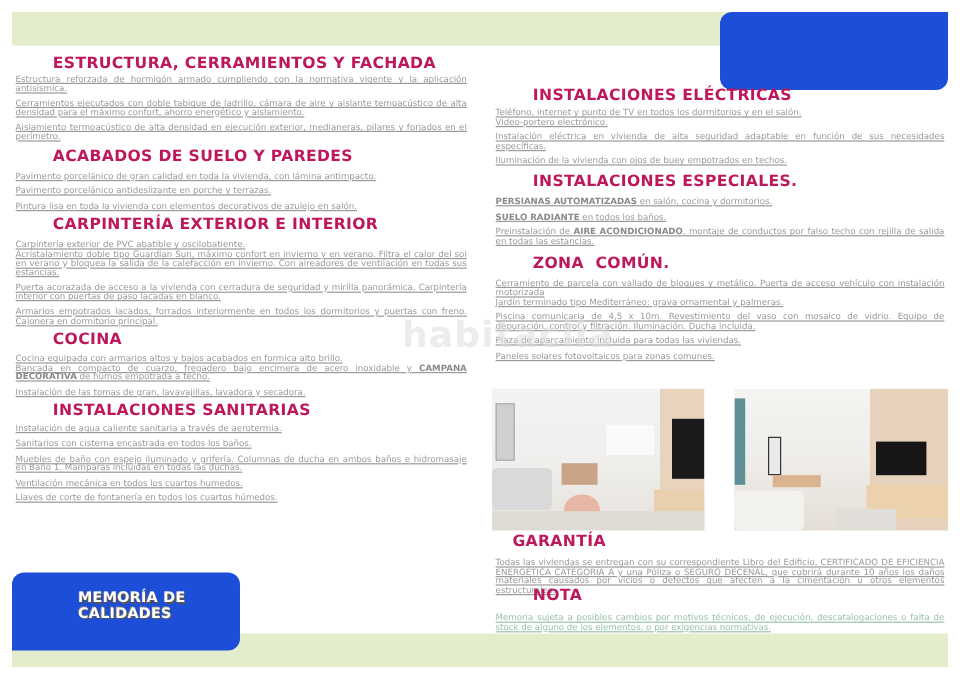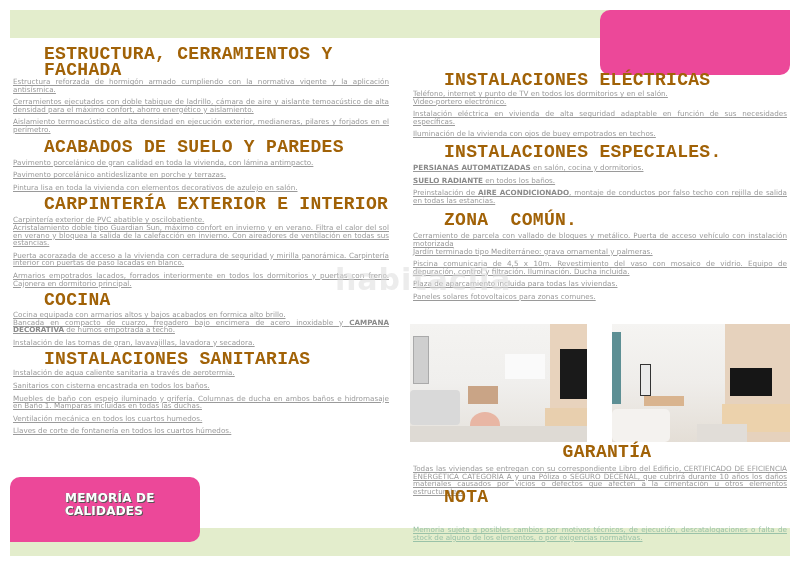--- a/index.html
+++ b/index.html
@@ -1,36 +1,36 @@
 <!DOCTYPE html>
 <html><head>
 <meta charset="utf-8">
 <style>
   html, body { margin:0; padding:0; background:#ffffff; }
   body { width:800px; height:566px; position:relative; overflow:hidden; font-family:"DejaVu Sans", sans-serif; color:#8f8f8f; }
   .band { position:absolute; background:#e3edcc; }
   .band-top { left:10px; top:10px; width:780px; height:28px; }
   .band-bottom { left:10px; top:528px; width:780px; height:28px; }
-  .tab { position:absolute; background:#ec4899; border-radius:10px; }
+  .tab { position:absolute; background:#1d4ed8; border-radius:10px; }
   .tab-top { left:600px; top:10px; width:190px; height:65px; border-top-left-radius:10px; border-top-right-radius:0; }
   .tab-bottom { left:10px; top:477px; width:190px; height:65px; border-bottom-left-radius:0; }
   .tab-title { position:absolute; left:55px; top:15px; font-weight:bold; font-size:12px; line-height:13px; color:#ffffff; text-shadow:1px 1px 0 #555, -0.5px -0.5px 0 #888; letter-spacing:0.2px; }
   .col { position:absolute; }
   .col-left { left:13px; top:46px; width:376px; }
   .col-right { left:413px; top:72px; width:374px; }
-  h2 { margin:0; padding-left:31px; font-size:18px; line-height:16px; color:#a16207; font-weight:bold; letter-spacing:0.3px;font-family:Liberation Mono, monospace; }
+  h2 { margin:0; padding-left:31px; font-size:13px; line-height:16px; color:#be185d; font-weight:bold; letter-spacing:0.3px; }
   p { margin:0 0 5px 0; font-size:7.2px; line-height:7.6px; text-align:justify; color:#9a9a9a;text-decoration:underline; }
   p b { color:#8a8a8a; }
   .photo { position:absolute; top:0; height:118px; overflow:hidden; }
   .photo1 { left:410px; width:177px; background:linear-gradient(#f4f3f1 0%, #f0efed 50%, #e6e2dc 100%); }
   .photo2 { left:612px; width:178px; background:linear-gradient(#f5f4f2 0%, #efedea 50%, #e4ded6 100%); }
   .shape { position:absolute; }
   .watermark { position:absolute; left:335px; top:262px; font-size:30px; font-weight:bold; color:rgba(220,220,220,0.55); letter-spacing:1px; font-family:"DejaVu Sans", sans-serif; }
   .garantia-block { position:absolute; left:413px; top:444px; width:374px; }
-  .garantia-block h2 { padding-left:14px;text-align:center; }
+  .garantia-block h2 { padding-left:14px; }
   .nota-block { position:absolute; left:413px; top:489px; width:374px; }
   .nota p { color:#9ac2a8; }
 </style>
 </head>
 <body>
 
 <div class="band band-top"></div>
 <div class="band band-bottom"></div>
 <div class="tab tab-top"></div>
 <div class="tab tab-bottom">
@@ -140,14 +140,14 @@
 
 <div class="watermark">habitaclia</div>
 
 <div class="garantia-block">
   <h2>GARANTÍA</h2>
   <p style="margin-top:5px">Todas las viviendas se entregan con su correspondiente Libro del Edificio, CERTIFICADO DE EFICIENCIA ENERGÉTICA CATEGORÍA A y una Póliza o SEGURO DECENAL, que cubrirá durante 10 años los daños materiales causados por vicios o defectos que afecten a la cimentación u otros elementos estructurales.</p>
 </div>
 
 <div class="nota-block nota">
   <h2 style="padding-left:31px">NOTA</h2>
-  <p style="margin-top:21px">Memoria sujeta a posibles cambios por motivos técnicos, de ejecución, descatalogaciones o falta de stock de alguno de los elementos, o por exigencias normativas.</p>
+  <p style="margin-top:6px">Memoria sujeta a posibles cambios por motivos técnicos, de ejecución, descatalogaciones o falta de stock de alguno de los elementos, o por exigencias normativas.</p>
 </div>
 
 </body></html>

